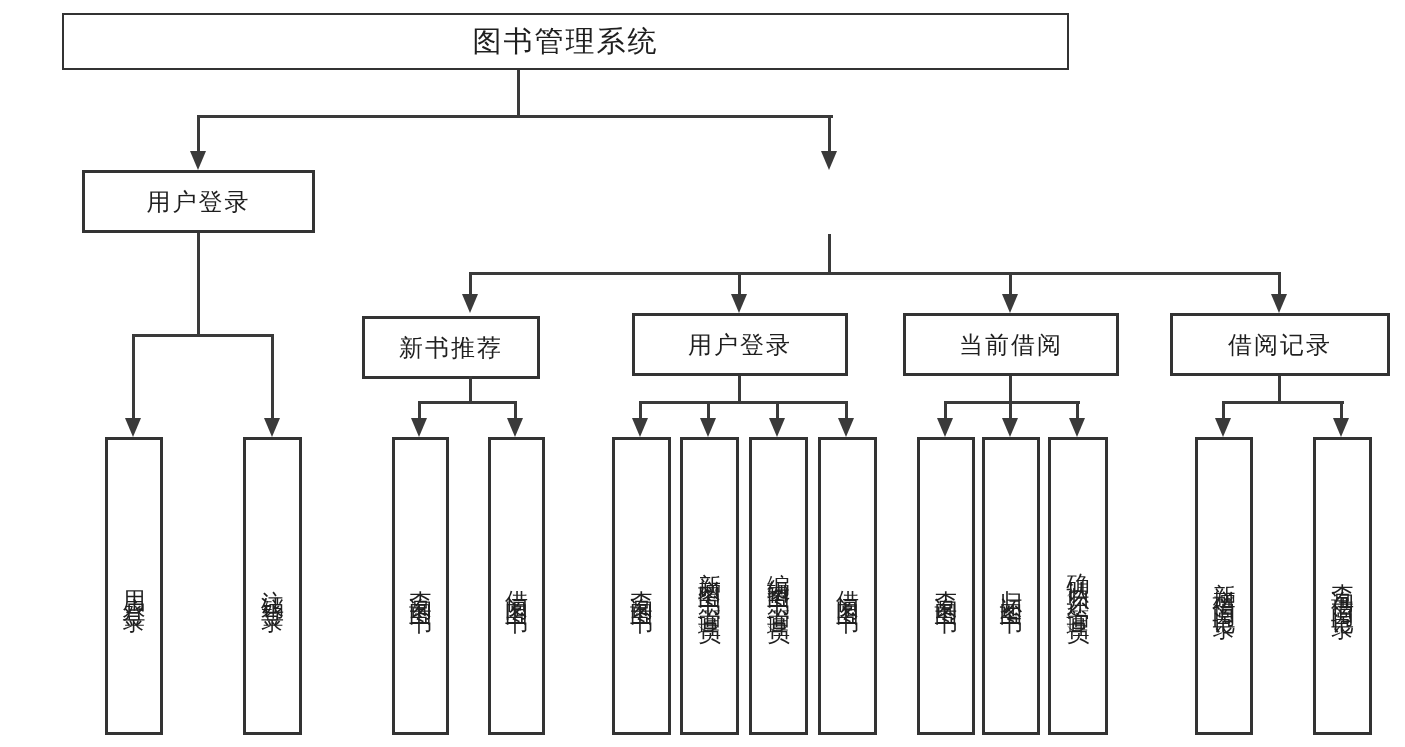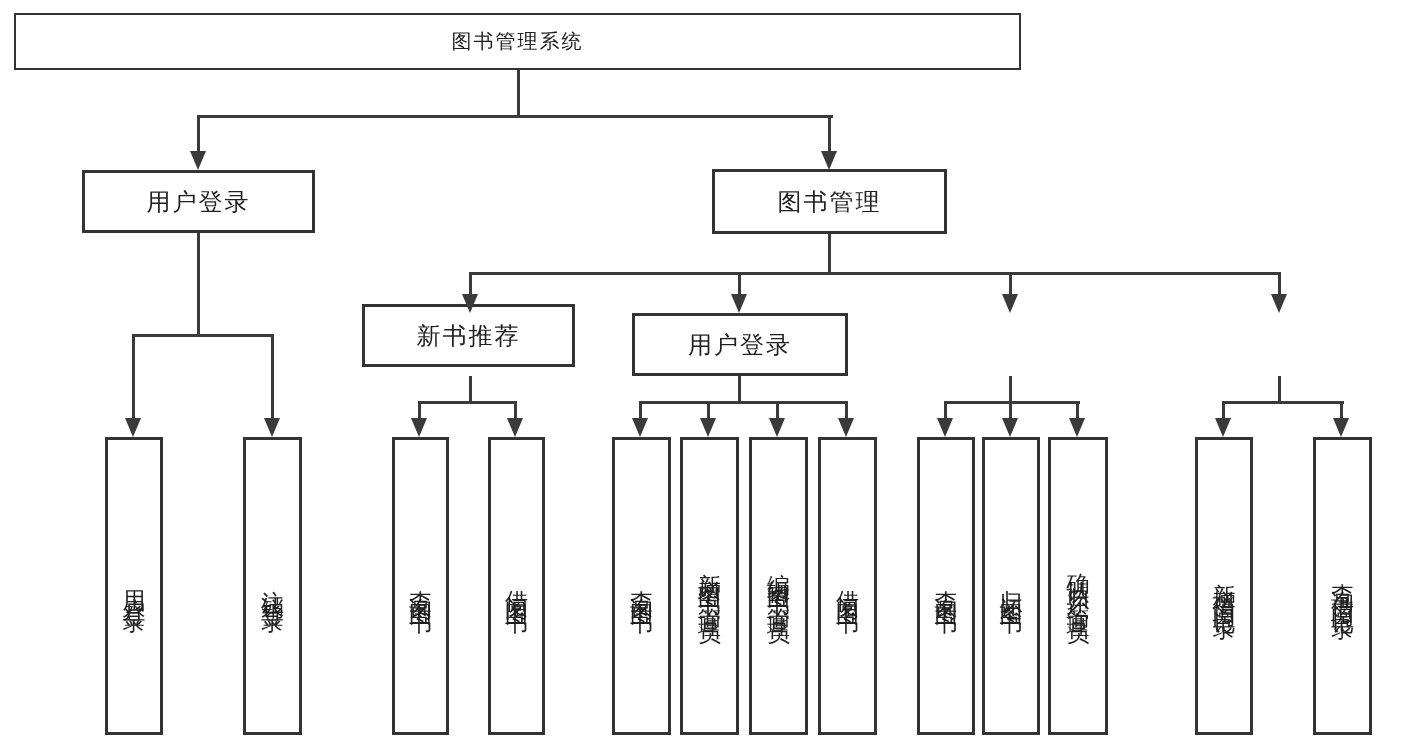--- a/index.html
+++ b/index.html
@@ -5,21 +5,21 @@
   html,body{margin:0;padding:0;background:#ffffff;}
   #stage{
     position:relative;width:1405px;height:747px;background:#ffffff;
     font-family:"Liberation Sans","DejaVu Sans",sans-serif;overflow:hidden;
   }
   .box{
     position:absolute;box-sizing:border-box;border:3px solid #333333;background:#ffffff;
     display:flex;align-items:center;justify-content:center;
     color:#1f1f1f;font-size:24px;letter-spacing:2px;white-space:nowrap;
   }
-  .box.root{border-width:2px;font-size:20px;}
+  .box.root{border-width:2px;font-size:29px;margin-left:48px;}
   .vbox{
     writing-mode:vertical-rl;text-orientation:upright;
     font-size:23px;letter-spacing:7px;line-height:1;white-space:normal;
   }
   .lv{position:absolute;width:3px;background:#3a3a3a;}
   .lh{position:absolute;height:3px;background:#3a3a3a;}
   .ar{
     position:absolute;width:0;height:0;
     border-left:8px solid transparent;border-right:8px solid transparent;
     border-top:19px solid #3a3a3a;
@@ -31,24 +31,25 @@
   }
 </style>
 </head>
 <body>
 
 <div id="stage">
 
   <div class="box root" style="left:14px;top:13px;width:1007px;height:57px;">图书管理系统</div>
 
   <div class="box" style="left:82px;top:170px;width:233px;height:63px;">用户登录</div>
-  <div class="box" style="left:712px;top:169px;width:235px;height:65px;">图书管理</div>
 
-  <div class="box" style="left:362px;top:304px;width:213px;height:63px;">新书推荐</div>
+  <div class="box" style="left:362px;top:316px;width:178px;height:63px;">新书推荐</div>
   <div class="box" style="left:632px;top:313px;width:216px;height:63px;">用户登录</div>
+  <div class="box" style="left:903px;top:313px;width:216px;height:63px;">当前借阅</div>
+  <div class="box" style="left:1170px;top:313px;width:220px;height:63px;">借阅记录</div>
 
   <div class="box vbox" style="left:105px;top:437px;width:58px;height:298px;">用户登录</div>
   <div class="box vbox" style="left:243px;top:437px;width:59px;height:298px;">注销登录</div>
 
   <div class="box vbox" style="left:392px;top:437px;width:57px;height:298px;">查询图书</div>
   <div class="box vbox" style="left:488px;top:437px;width:57px;height:298px;">借阅图书</div>
 
   <div class="box vbox" style="left:612px;top:437px;width:59px;height:298px;">查询图书</div>
   <div class="box vbox" style="left:680px;top:437px;width:59px;height:298px;">新增图书（管理员）</div>
   <div class="box vbox" style="left:749px;top:437px;width:59px;height:298px;">编辑图书（管理员）</div>

